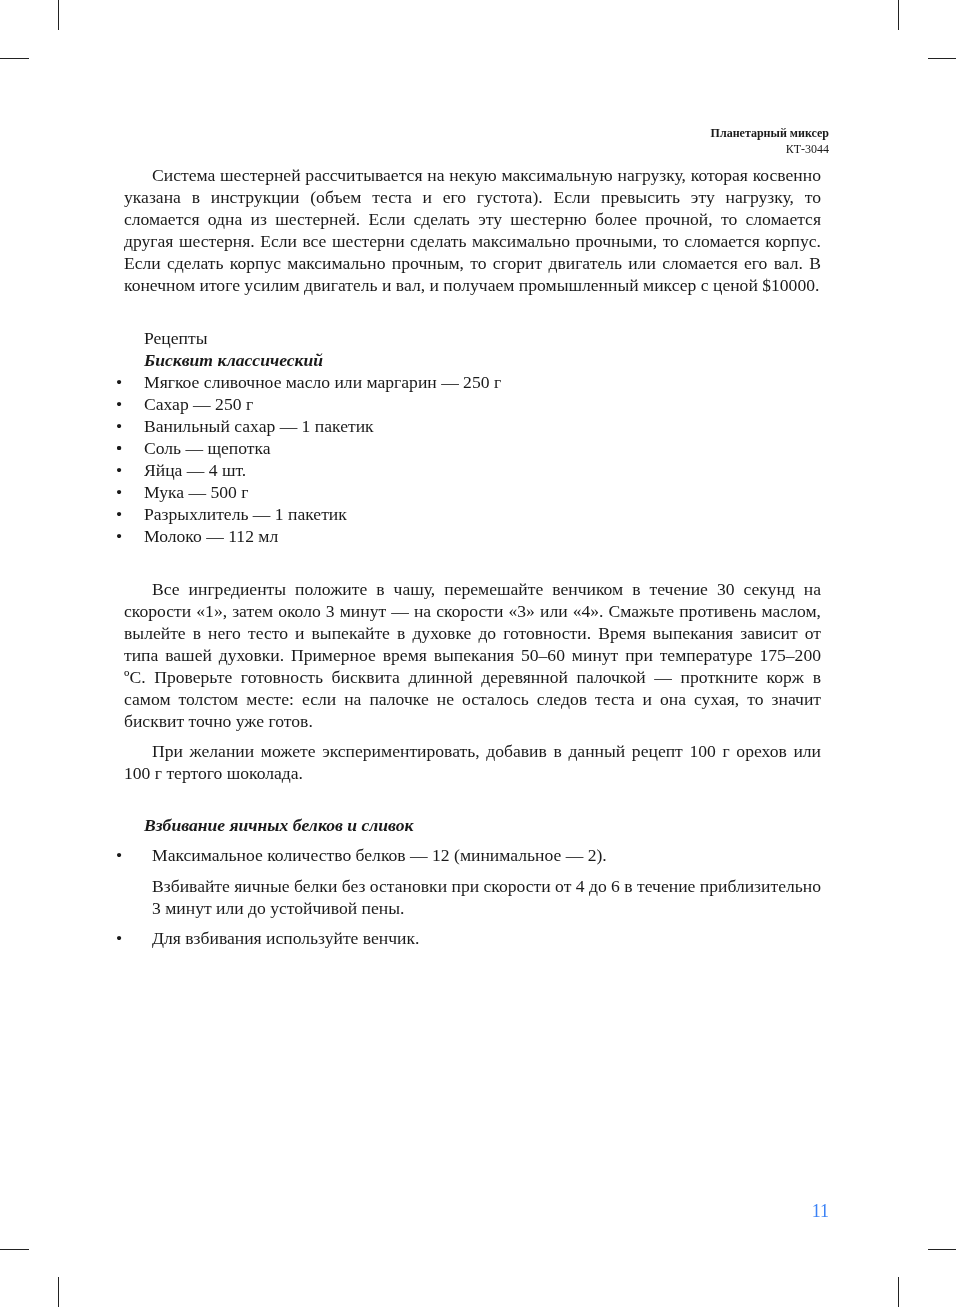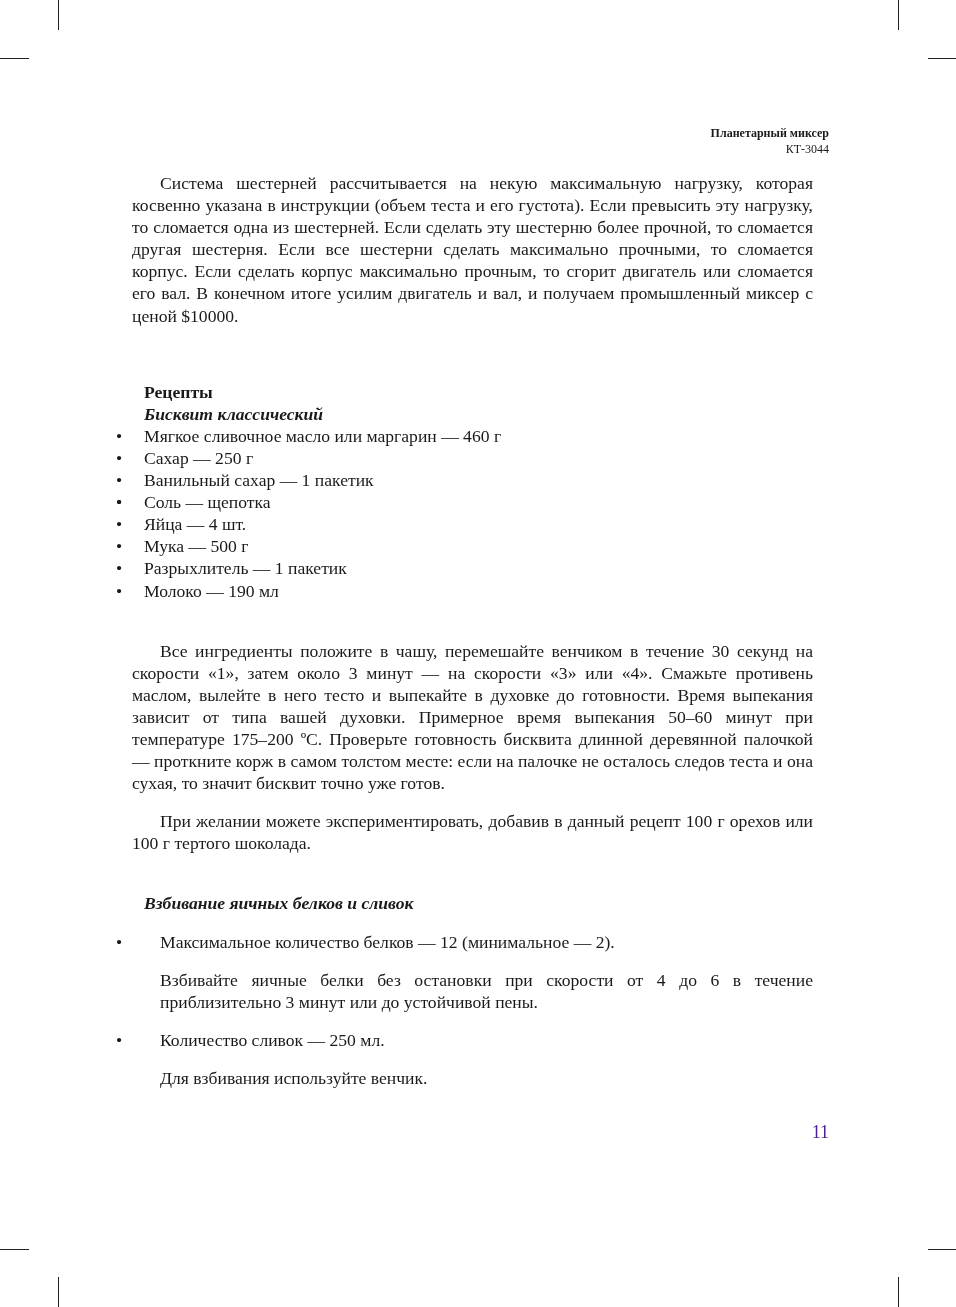--- a/index.html
+++ b/index.html
@@ -4,29 +4,29 @@
 <style>
   html, body { margin:0; padding:0; background:#ffffff; }
   body { width:956px; height:1307px; position:relative; overflow:hidden;
          font-family:"Liberation Serif","DejaVu Serif",serif; color:#1a1a1a; }
   .crop { position:absolute; background:#222; }
   .header { position:absolute; right:127px; top:125px; text-align:right;
             font-size:12px; line-height:16px; }
   .header .title { font-weight:bold;padding-left:39px; }
   .content { position:absolute; left:116px; top:156px; width:713px;
              font-size:17.6px; line-height:22.1px; }
-  p { margin:16px; text-align:justify; }
+  p { margin:8px; text-align:justify; }
   .indent { text-indent:28px; }
-  .heading { font-weight:bold; padding-left:28px;margin-top:16px; }
+  .heading { font-weight:normal; padding-left:28px; }
   .italic-heading { font-weight:bold; font-style:italic; padding-left:28px; }
   ul { list-style:none; margin:0; padding:0; }
   li { position:relative; padding-left:28px; text-align:justify; }
   li .bullet { position:absolute; left:0; top:0; }
   .gap1 { height:22px; }
-  .page-num { position:absolute; right:127px; top:1122px; font-size:18px; color:#4c1d95; }
+  .page-num { position:absolute; right:127px; top:1201px; font-size:18px; color:#3b82f6; }
   b { font-weight:bold; }
 </style>
 </head>
 <body>
 
 <div class="crop" style="left:58px;top:0;width:1px;height:30px;"></div>
 <div class="crop" style="left:0;top:58px;width:29px;height:1px;"></div>
 <div class="crop" style="left:898px;top:0;width:1px;height:30px;"></div>
 <div class="crop" style="left:928px;top:58px;width:28px;height:1px;"></div>
 <div class="crop" style="left:0;top:1249px;width:29px;height:1px;"></div>
@@ -40,44 +40,43 @@
 </div>
 
 <div class="content">
   <p class="indent">Система шестерней рассчитывается на некую максимальную нагрузку, которая косвенно указана в инструкции (объем теста и его густота). Если превысить эту нагрузку, то сломается одна из шестерней. Если сделать эту шестерню более прочной, то сломается другая шестерня. Если все шестерни сделать максимально прочными, то сломается корпус. Если сделать корпус максимально прочным, то сгорит двигатель или сломается его вал. В конечном итоге усилим двигатель и вал, и получаем промышленный миксер с ценой $10000.</p>
   <div class="gap1"></div>
 
   <div class="heading">Рецепты</div>
   <div class="italic-heading">Бисквит классический</div>
 
   <ul>
-    <li><span class="bullet">•</span><span>Мягкое сливочное масло или маргарин — 460 г</span></li>
+    <li><span class="bullet">•</span><span>Мягкое сливочное масло или маргарин — 250 г</span></li>
     <li><span class="bullet">•</span><span>Сахар — 250 г</span></li>
     <li><span class="bullet">•</span><span>Ванильный сахар — 1 пакетик</span></li>
     <li><span class="bullet">•</span></li>
     <li><span class="bullet">•</span><span>Соль — щепотка</span></li>
     <li><span class="bullet">•</span><span>Яйца — 4 шт.</span></li>
     <li><span class="bullet">•</span><span>Мука — 500 г</span></li>
     <li><span class="bullet">•</span><span>Разрыхлитель — 1 пакетик</span></li>
-    <li><span class="bullet">•</span><span>Молоко — 190 мл</span></li>
+    <li><span class="bullet">•</span><span>Молоко — 112 мл</span></li>
   </ul>
   <div class="gap1"></div>
 
   <p class="indent">Все ингредиенты положите в чашу, перемешайте венчиком в течение 30 секунд на скорости «1», затем около 3 минут — на скорости «3» или «4». Смажьте противень маслом, вылейте в него тесто и выпекайте в духовке до готовности. Время выпекания зависит от типа вашей духовки. Примерное время выпекания 50–60 минут при температуре 175–200 ºС. Проверьте готовность бисквита длинной деревянной палочкой — проткните корж в самом толстом месте: если на палочке не осталось следов теста и она сухая, то значит бисквит точно уже готов.</p>
   <p class="indent">При желании можете экспериментировать, добавив в данный рецепт 100 г орехов или 100 г тертого шоколада.</p>
   <div class="gap1"></div>
 
   <div class="italic-heading">Взбивание яичных белков и сливок</div>
   <ul>
     <li>
       <span class="bullet">•</span>
       <p>Максимальное количество белков — 12 (минимальное — 2).</p>
       <p>Взбивайте яичные белки без остановки при скорости от 4 до 6 в течение приблизительно 3 минут или до устойчивой пены.</p>
     </li>
     <li>
       <span class="bullet">•</span>
-      <p>Количество сливок — 250 мл.</p>
     </li>
   </ul>
   <p class="indent">Для взбивания используйте венчик.</p>
 </div>
 
 <div class="page-num">11</div>
 
 </body></html>

